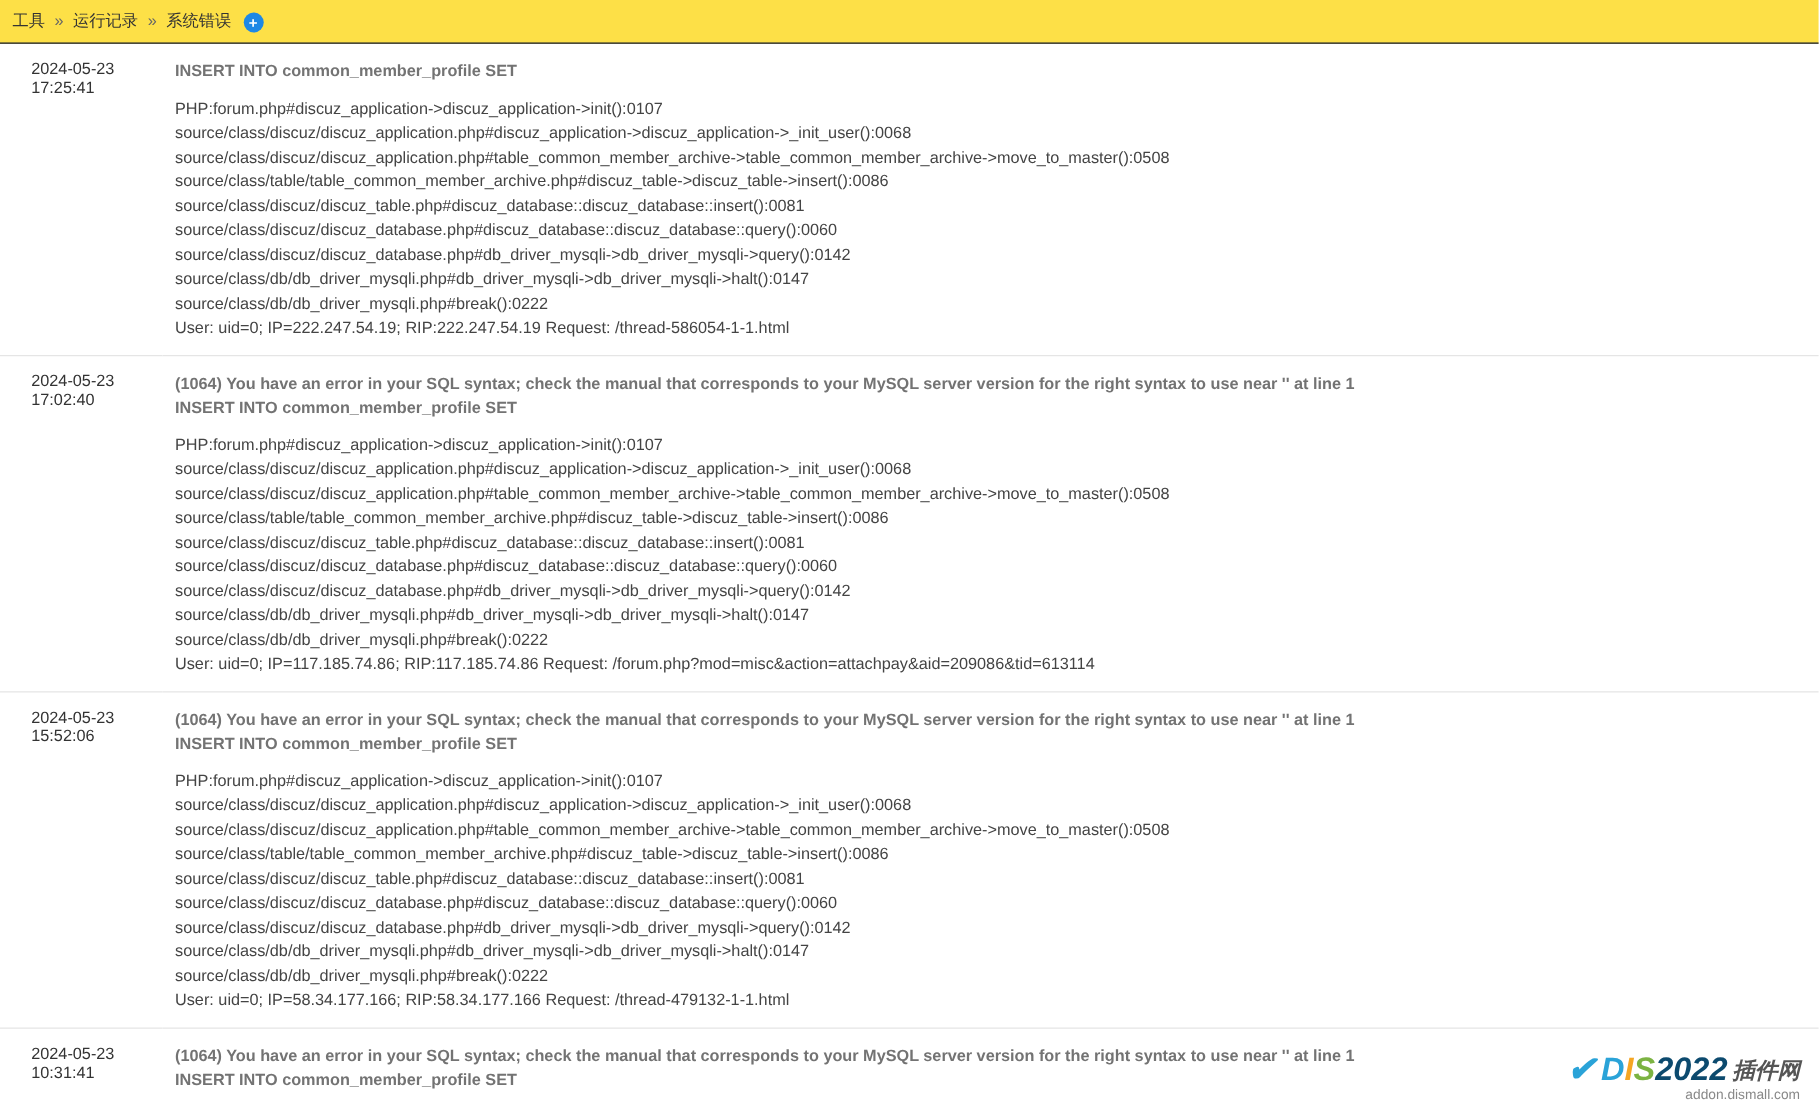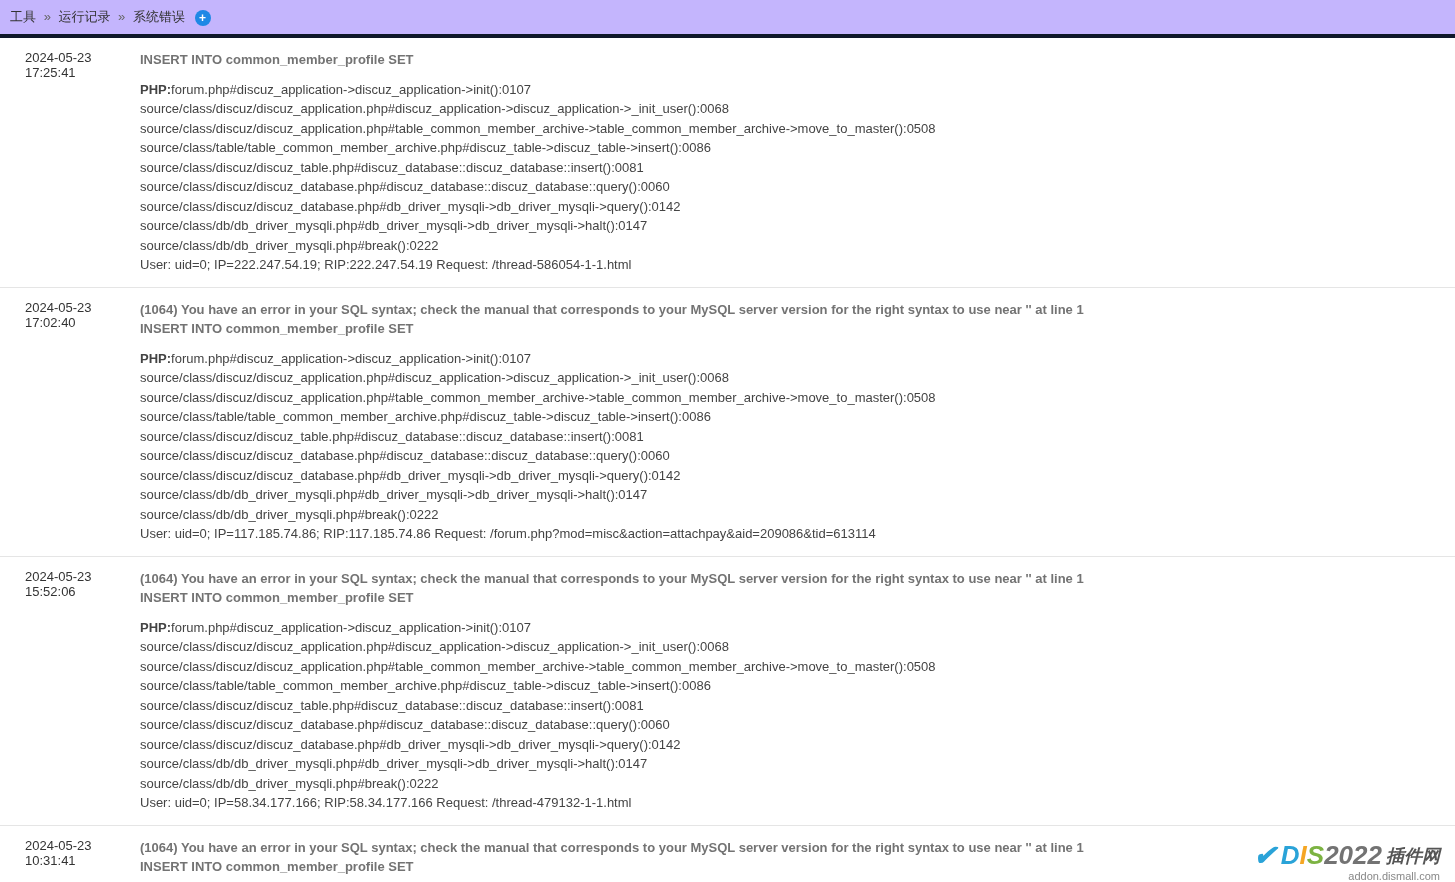--- a/index.html
+++ b/index.html
@@ -1,35 +1,35 @@
 <!DOCTYPE html>
 <html><head>
 <meta charset="utf-8">
 <style>
   * { margin: 0; padding: 0; box-sizing: border-box; }
   body { font-family: Arial, "Microsoft YaHei", sans-serif; font-size: 12px; color: #333; background: #fff; }
-  .breadcrumb { padding: 8px 10px; border-bottom: 4px solid #0f172a; background: #c4b5fd; font-size: 13px; }
+  .breadcrumb { padding: 8px 10px; border-bottom: 1px solid #0f172a; background: #fde047; font-size: 13px; }
   .breadcrumb a { color: #333; text-decoration: none; }
   .breadcrumb .sep { margin: 0 4px; color: #666; }
   .breadcrumb .add-icon { display: inline-flex; align-items: center; justify-content: center; width: 16px; height: 16px; background: #1e88e5; color: #fff; border-radius: 50%; font-size: 12px; font-weight: bold; margin-left: 6px; vertical-align: middle; cursor: pointer; }
   .log-table { width: 100%; border-collapse: collapse; }
   .log-table tr { border-bottom: 1px solid #e5e5e5; }
   .log-table td { padding: 12px 10px; vertical-align: top; }
   .log-table td.time-col { width: 130px; padding-left: 25px; font-size: 13px; color: #333; font-weight: normal; }
   .log-table td.content-col { font-size: 13px; line-height: 1.5; color: #444; }
   .error-title { font-weight: bold; margin-bottom: 10px; color: #737373; }
-  .php-label { font-weight: bold; }
+  .php-label { font-weight: normal; }
   .user-label { font-weight: normal; }
   .trace-lines { white-space: pre-line; }
   .watermark { position: fixed; bottom: 10px; right: 15px; font-size: 26px; font-weight: bold; font-style: italic; pointer-events: none; display: flex; align-items: center; }
   .watermark .wm-icon { color: #2aa3d8; margin-right: 4px; font-size: 28px; }
   .watermark .wm-d { color: #2aa3d8; }
   .watermark .wm-i { color: #f5a623; font-style: italic; }
   .watermark .wm-s { color: #7cb342; }
-  .watermark .wm-num { color: #737373; }
+  .watermark .wm-num { color: #0c4a6e; }
   .watermark .wm-cn { color: #555; font-size: 18px; margin-left: 4px; }
   .watermark-sub { position: fixed; bottom: 0px; right: 15px; font-size: 11px; color: #888; pointer-events: none; }
 </style>
 </head>
 <body>
 
 <div class="breadcrumb">
   <a href="#">工具</a>
   <span class="sep">»</span>
   <a href="#">运行记录</a>

